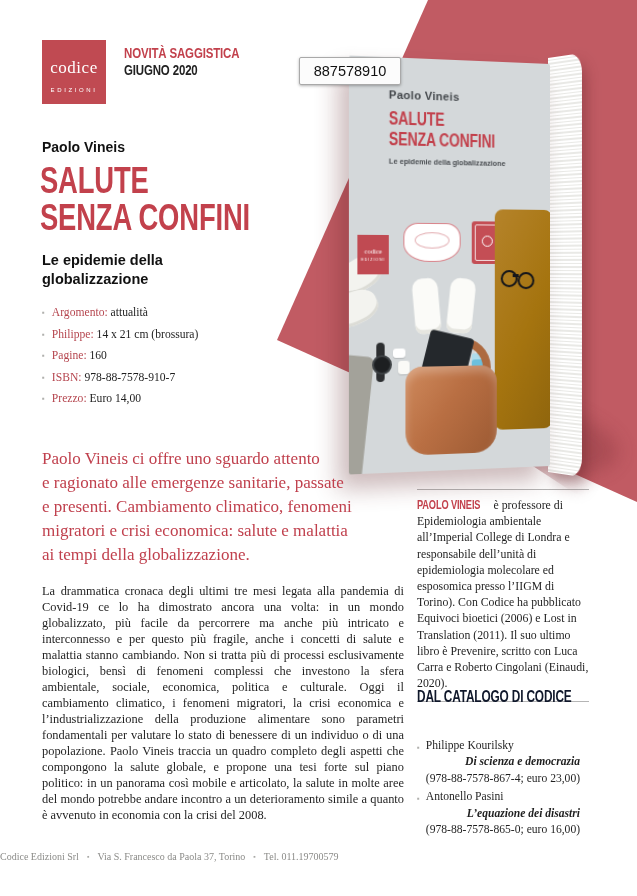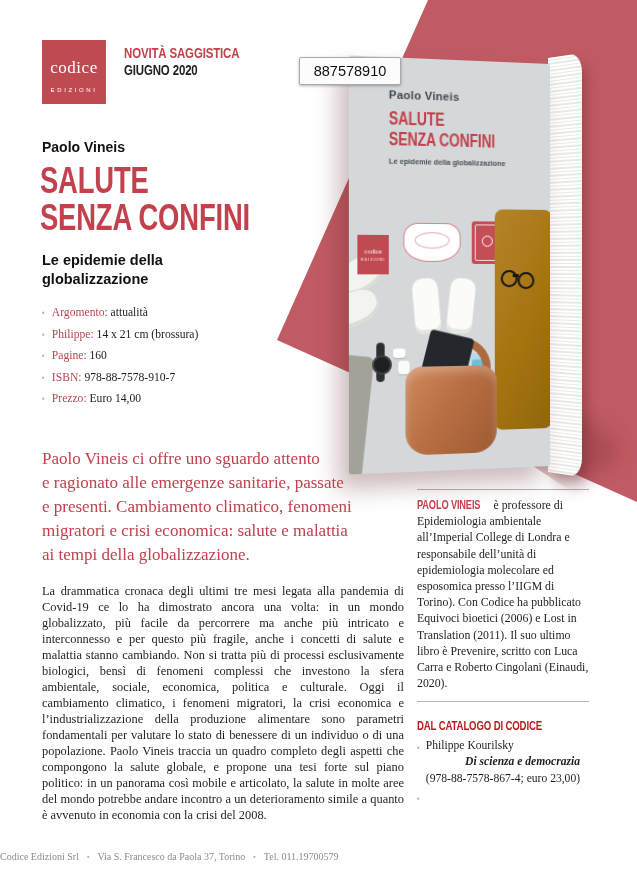--- a/index.html
+++ b/index.html
@@ -79,21 +79,21 @@
   .meta .label{color:#b5454e;}
   .meta .value{color:#1d1d1d;}
   .intro{position:absolute;left:42px;top:447px;width:402px;font-size:17px;line-height:24px;
         color:#c0404d;white-space:pre-line;z-index:3;}
   .body-text{position:absolute;left:42px;top:583px;width:362px;font-size:12.4px;line-height:16px;
         color:#1f1f1f;text-align:justify;z-index:3;}
   
   .rule{position:absolute;height:1px;background:#b5b5b5;z-index:1;}
   .bio{position:absolute;left:417px;top:497px;width:172px;font-size:11.8px;line-height:16.2px;color:#1f1f1f;z-index:3;}
   .bio .biolabel{font-size:12.5px;margin-right:-12px;}
-  .catalog-title{position:absolute;left:417px;top:718px;font-size:13px;color:#b91c1c;z-index:3;}
+  .catalog-title{position:absolute;left:417px;top:688px;font-size:16px;color:#0f172a;z-index:3;}
   .catalog{position:absolute;left:417px;top:738px;width:176px;font-size:11.6px;line-height:16.4px;color:#1f1f1f;z-index:3;}
   .catalog .item{display:flex;margin-bottom:2px;}
   .catalog .bullet{color:#b0b0ad;font-size:8px;margin-right:6px;position:relative;top:2px;}
   .catalog .t{font-style:italic;font-weight:700;text-align:right;}
   
   .footer{position:absolute;left:0;top:851px;width:100%;text-align:left;font-size:10px;color:#8b8b88;z-index:3;}
   .footer .dot{font-size:7px;color:#a9a9a6;margin:0 8px;position:relative;top:-1px;}
   .seg-i{}
 </style>
 </head>
@@ -218,18 +218,23 @@
       <div class="item">
         <span class="bullet">▪</span>
         <div>
           <div>Philippe Kourilsky</div>
           <div class="t">Di scienza e democrazia</div>
           <div>(978-88-7578-867-4; euro 23,00)</div>
         </div>
       </div>
       <div class="item">
         <span class="bullet">▪</span>
+        <div>
+          <div>Antonello Pasini</div>
+          <div class="t">L’equazione dei disastri</div>
+          <div>(978-88-7578-865-0; euro 16,00)</div>
+        </div>
       </div>
     </div>
 
   <div class="footer" id="footer-line"><span>Codice Edizioni Srl</span><span class="dot">▪</span><span>Via S. Francesco da Paola 37, Torino</span><span class="dot">▪</span><span>Tel. 011.19700579</span></div>
 
 </div>
 
 </body></html>

